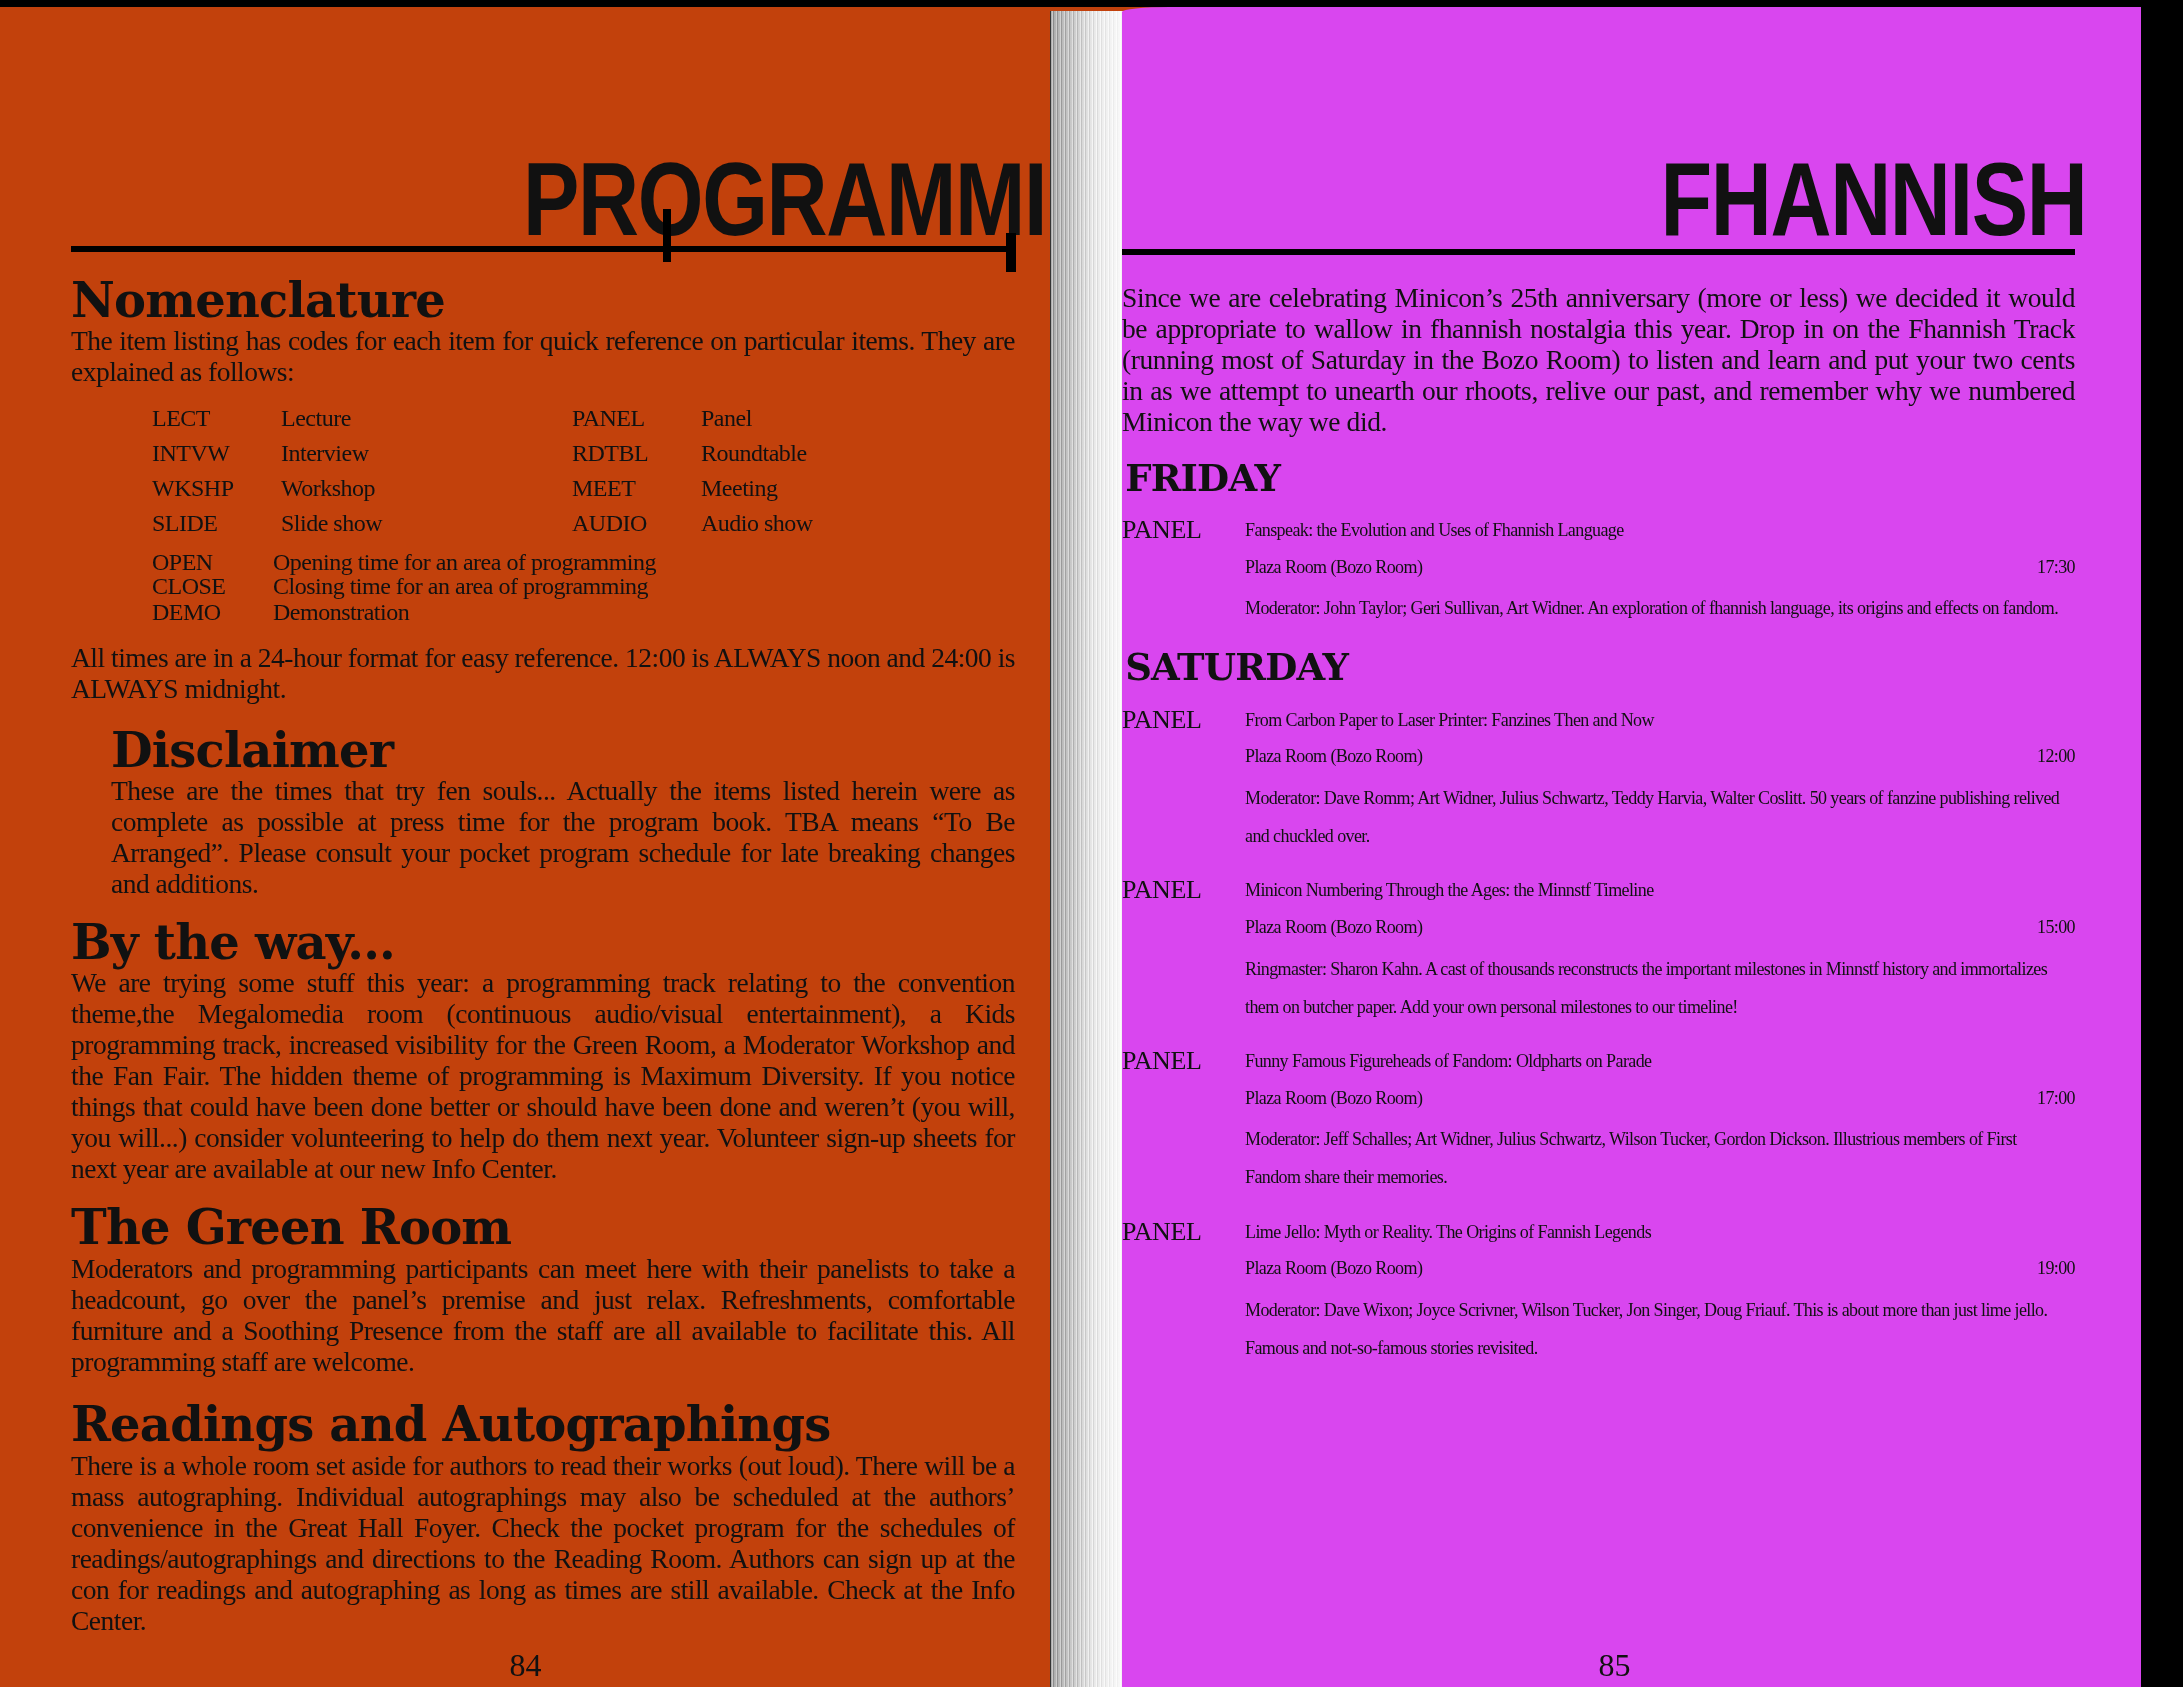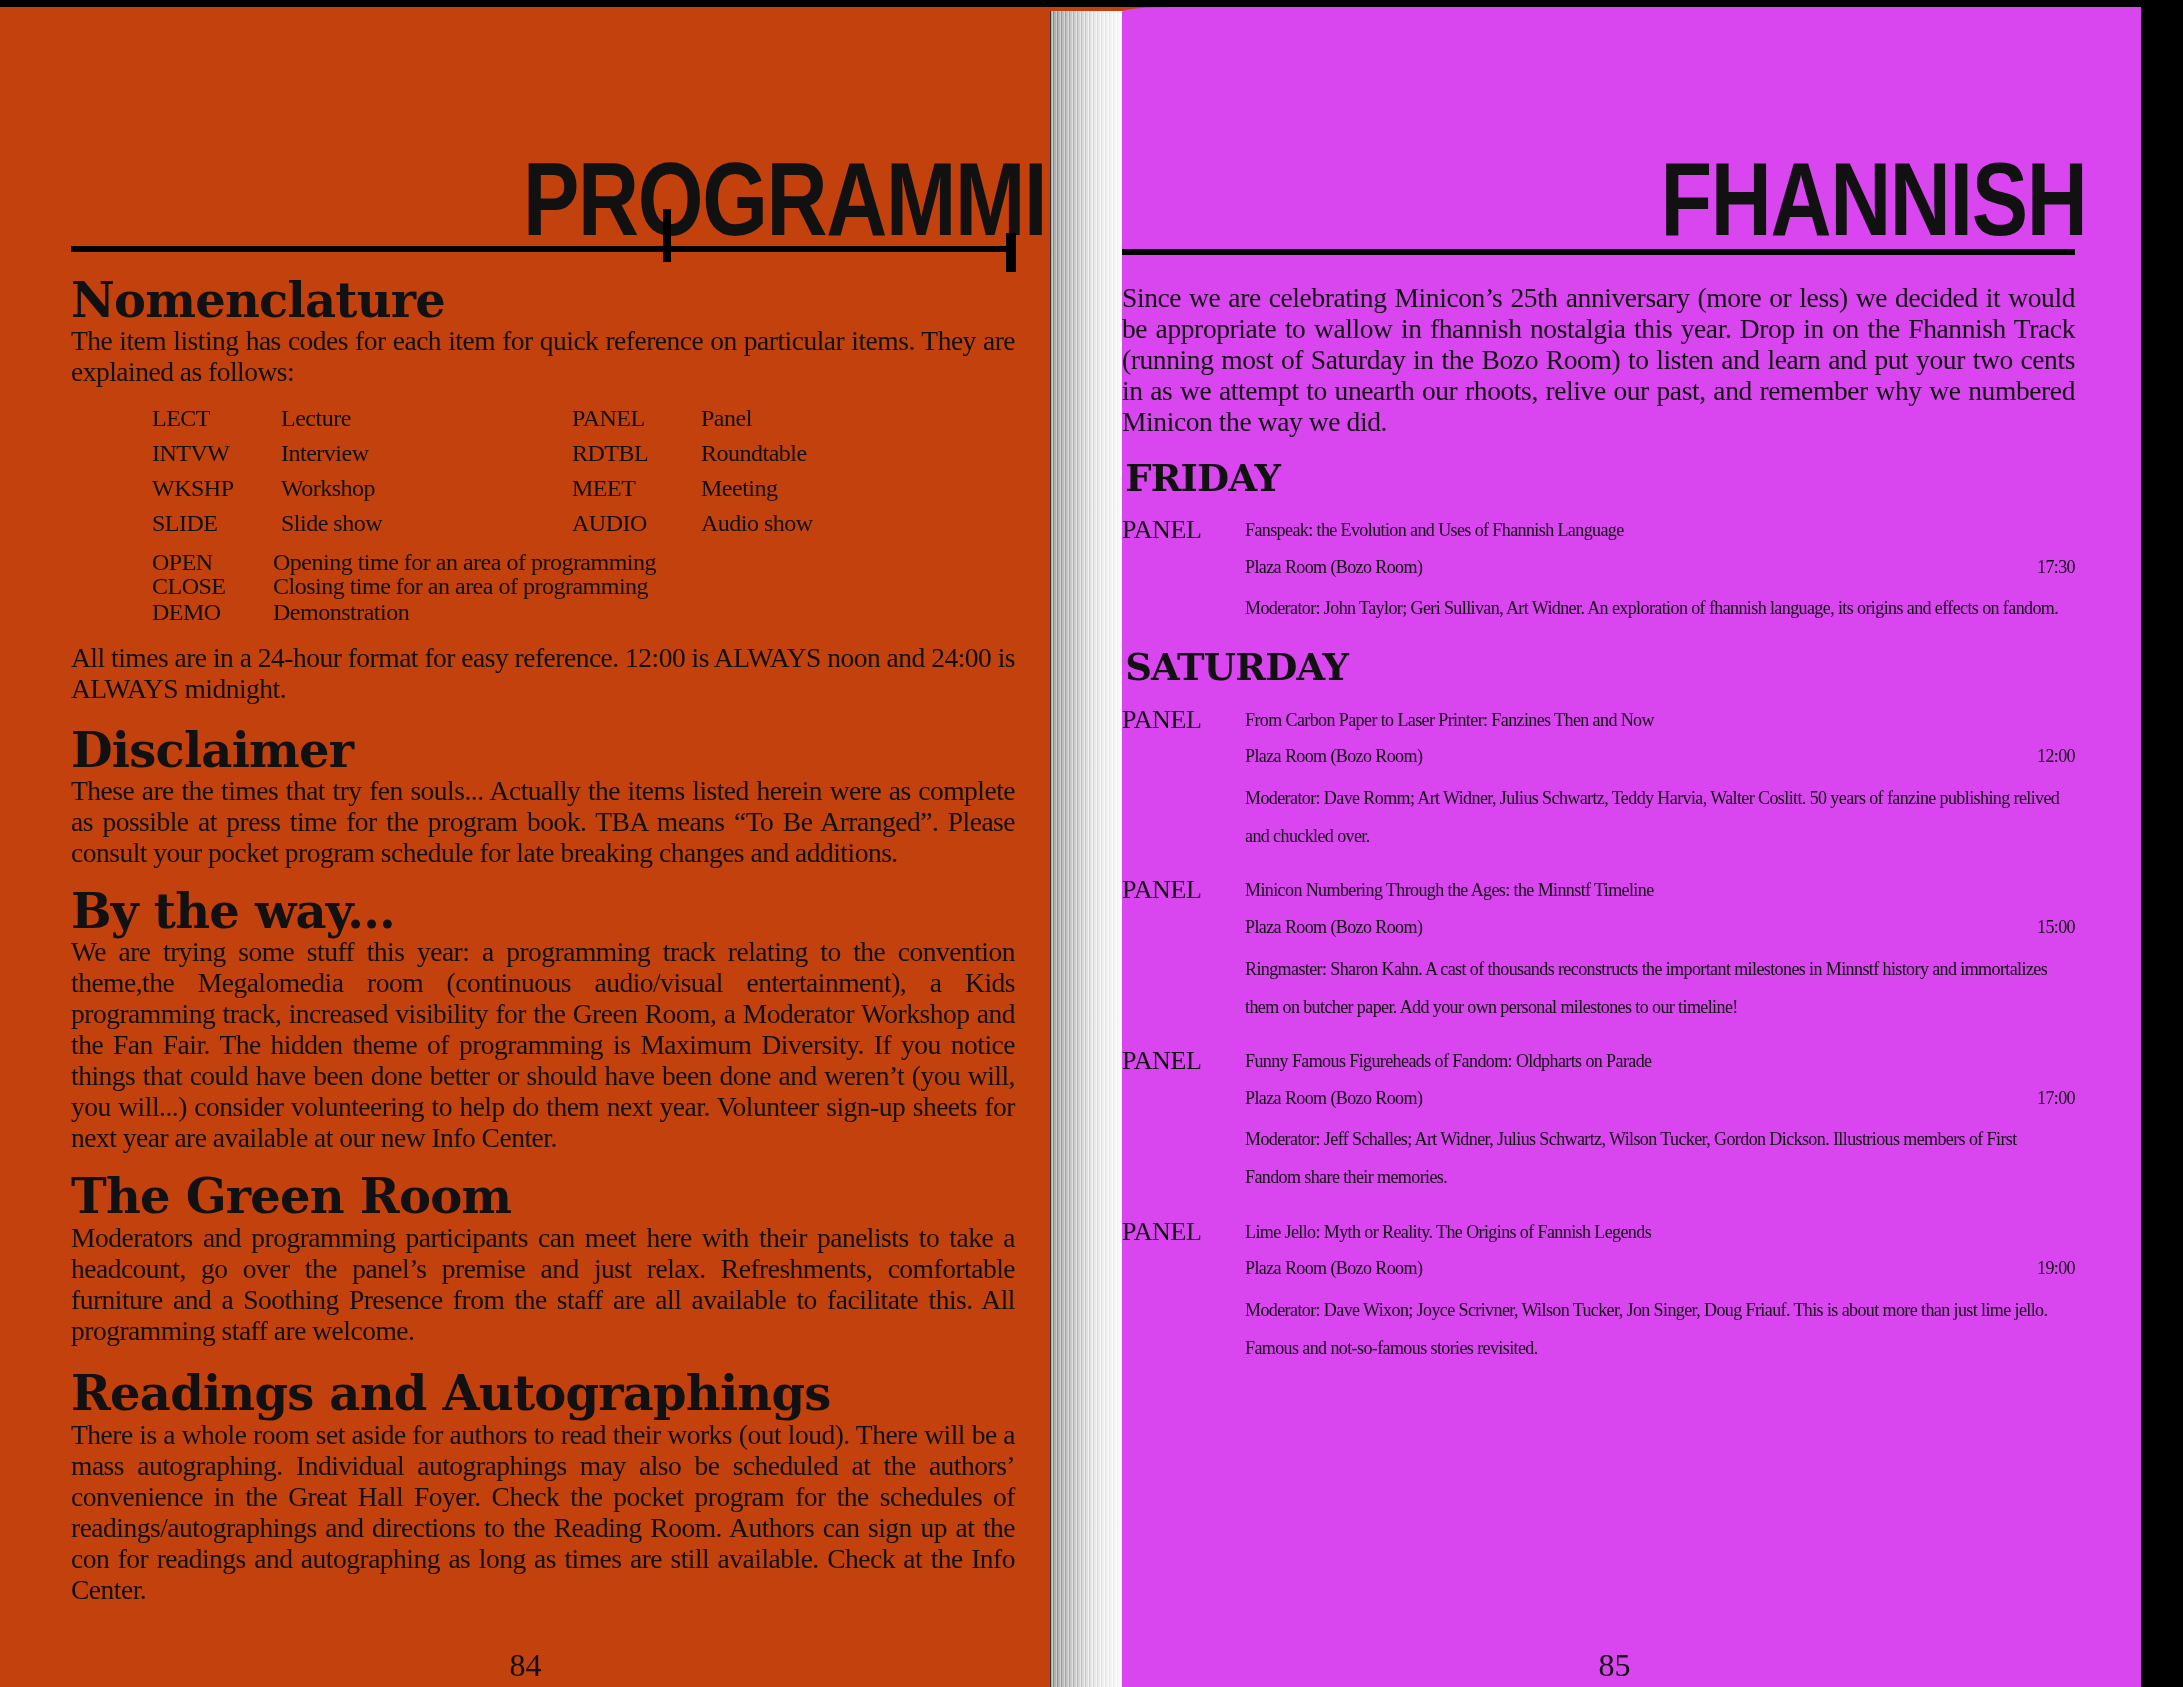--- a/index.html
+++ b/index.html
@@ -104,21 +104,21 @@
           <span>CLOSE</span>
           <span>Closing time for an area of programming</span>
         </div>
         <div class="nomen-wide last">
           <span>DEMO</span>
           <span>Demonstration</span>
         </div>
         <p class="body-text">All times are in a 24-hour format for easy reference. 12:00 is ALWAYS noon and 24:00 is ALWAYS midnight.</p>
       </div>
 
-      <div class="sec" style="margin-top:21px;">
+      <div class="sec" style="margin-top:21px;margin-left:40px;">
         <div class="sec-head">Disclaimer</div>
         <p class="body-text">These are the times that try fen souls... Actually the items listed herein were as complete as possible at press time for the program book. TBA means “To Be Arranged”. Please consult your pocket program schedule for late breaking changes and additions.</p>
       </div>
 
       <div class="sec">
         <div class="sec-head">By the way...</div>
         <p class="body-text">We are trying some stuff this year: a programming track relating to the convention theme,the Megalomedia room (continuous audio/visual entertainment), a Kids programming track, increased visibility for the Green Room, a Moderator Workshop and the Fan Fair. The hidden theme of programming is Maximum Diversity. If you notice things that could have been done better or should have been done and weren’t (you will, you will...) consider volunteering to help do them next year. Volunteer sign-up sheets for next year are available at our new Info Center.</p>
       </div>
 
       <div class="sec">

